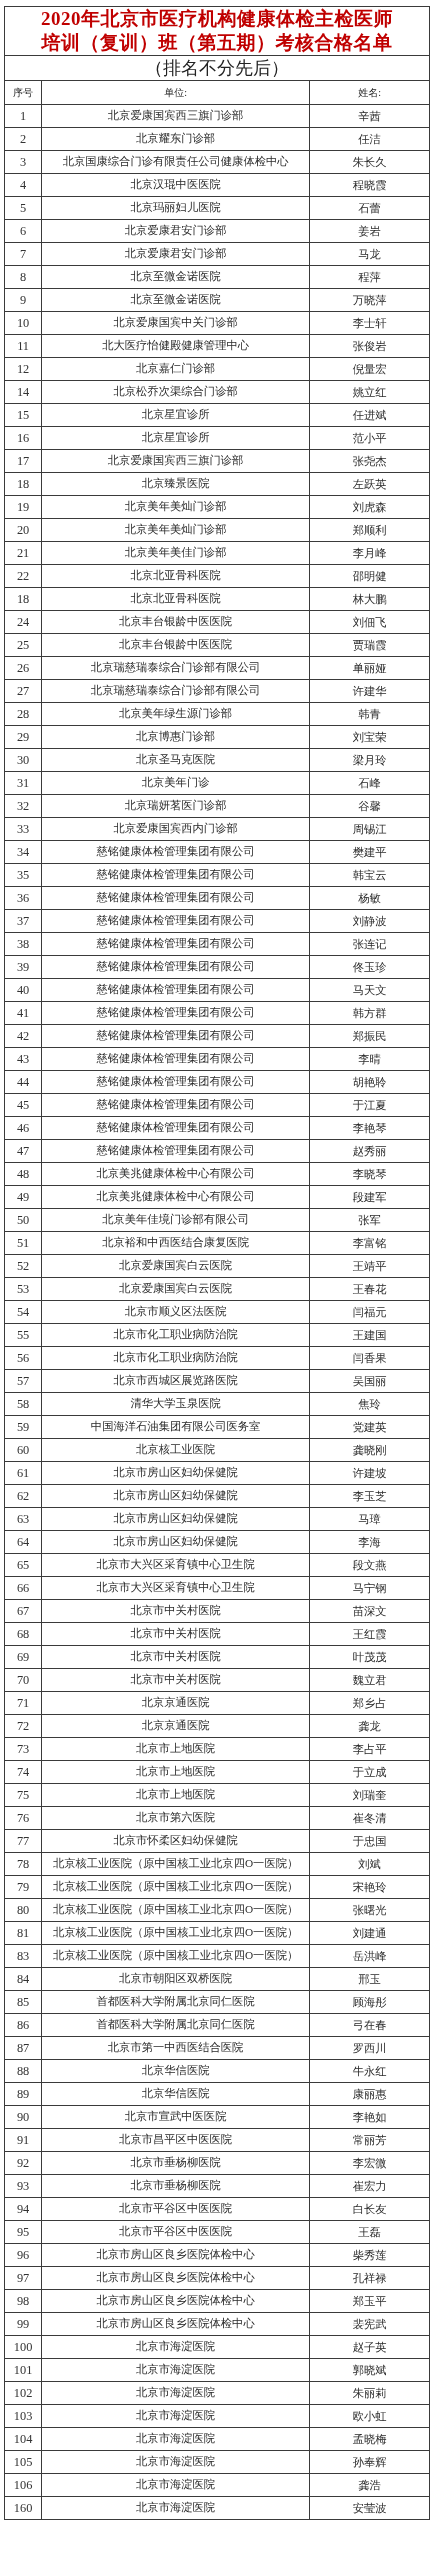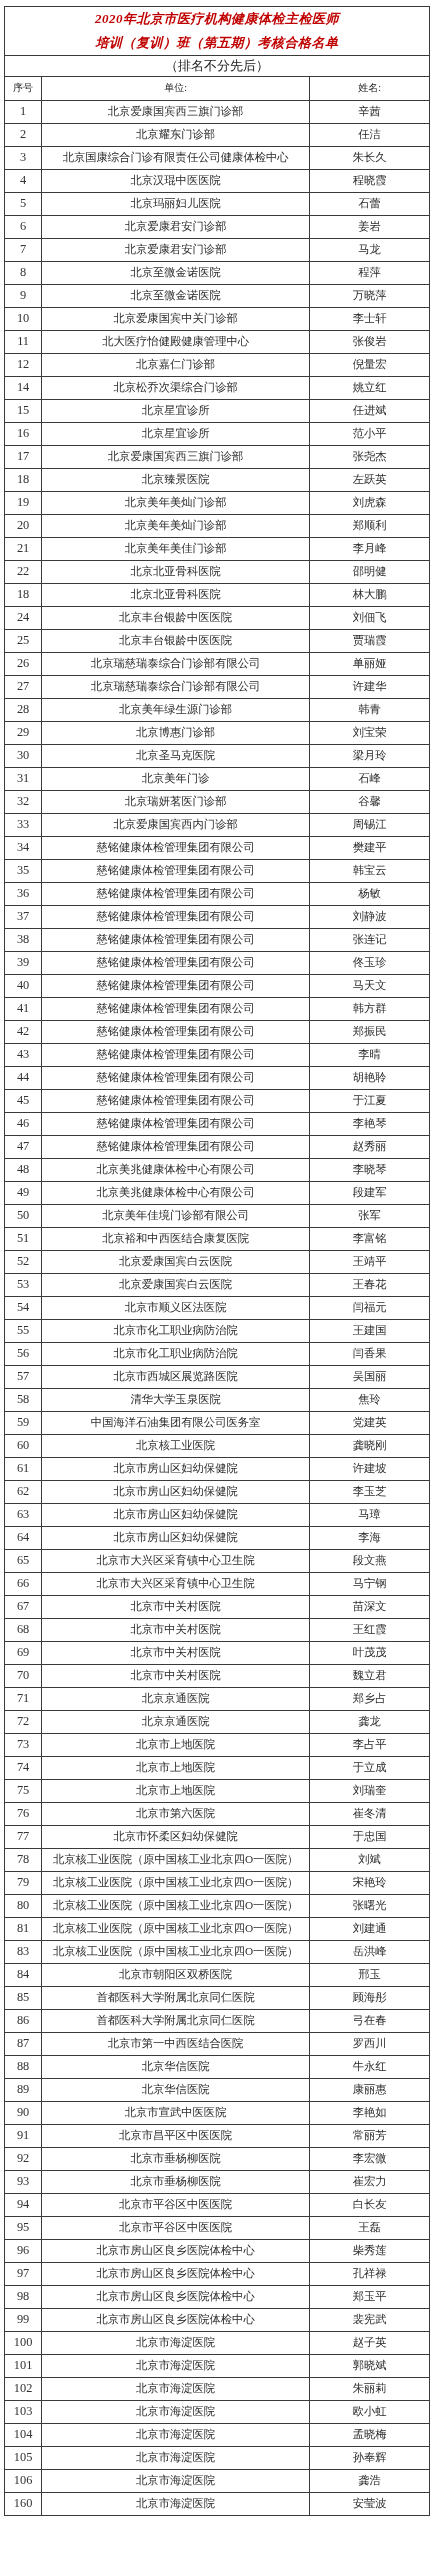--- a/index.html
+++ b/index.html
@@ -31,30 +31,29 @@
     vertical-align: middle;
     overflow: hidden;
     word-break: break-all;
   }
   col.c-no   { width: 37px; }
   col.c-unit { width: 268px; }
   col.c-name { width: 120px; }
 
   td.title-cell {
     height: 48px;
-    font-size: 13px;
+    font-size: 19px;
     font-weight: bold;
     line-height: 24px;
     letter-spacing: 0.5px;
-    font-style: italic;
     
   }
   td.subtitle-cell {
     height: 19.6px;
-    font-size: 13px;
+    font-size: 18px;
     font-weight: normal;
     color: #222222;
   }
   tr.head-row th {
     height: 23px;
     font-size: 10px;
     font-weight: normal;
     color: #222222;
   }
   tbody tr.data-row td {

